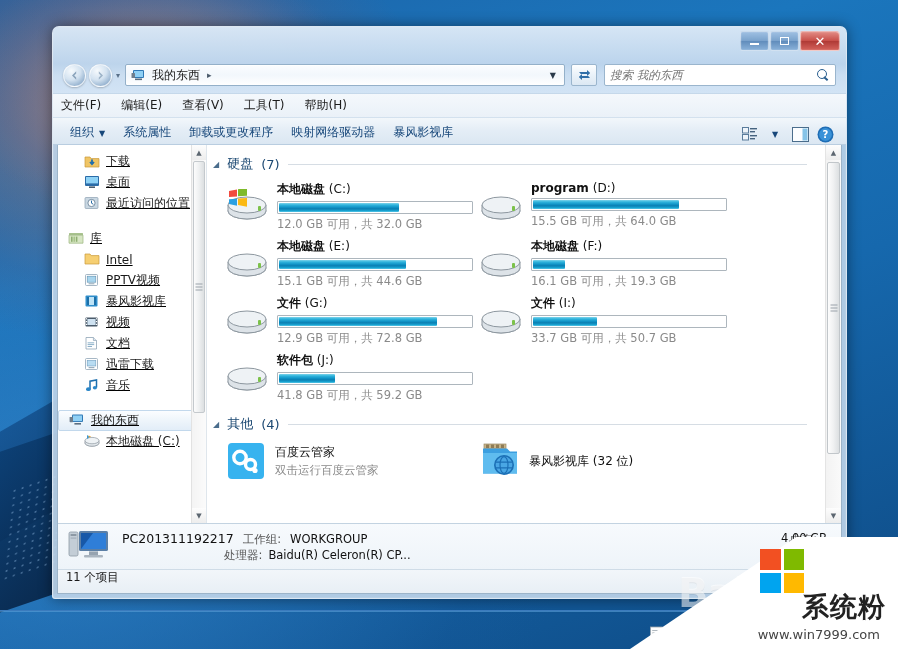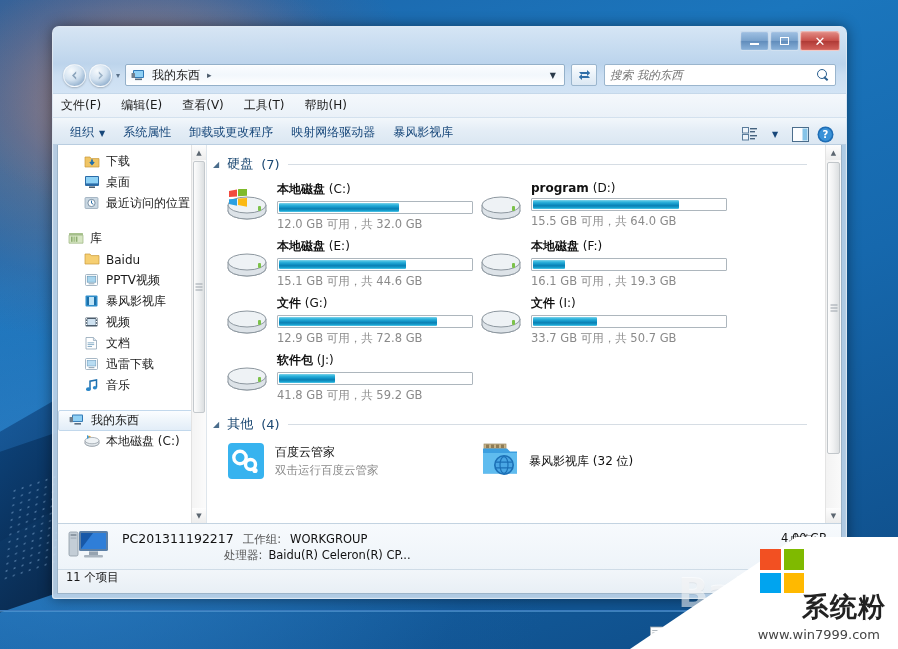--- a/index.html
+++ b/index.html
@@ -155,21 +155,21 @@
   .cmd .caret{ font-size:8px; margin-left:5px; color:#17477a;}
   #cmd-right { margin-left:auto; display:flex; align-items:center; gap:3px; padding-right:2px; }
   .cmdico { width:22px; height:20px; display:flex; align-items:center; justify-content:center; border-radius:2px;}
 
   
   #bodyarea {
     position:absolute; left:4px; top:118px; right:4px; bottom:4px;
     background:#fff; border:1px solid #9cb4c9; border-top:0;
     display:flex; flex-direction:column; overflow:hidden;
   }
-  #panes { flex:1; display:flex; min-height:0; }
+  #panes { flex:1; display:flex; min-height:0;text-decoration:underline; }
 
   
   #navpane {
     width:148px; background:#fff; position:relative;
     font-size:12px; color:#1a1a1a; padding-top:6px; overflow:hidden;
   }
   .navitem { height:21px; display:flex; align-items:center; padding-left:24px; gap:6px; white-space:nowrap;}
   .navitem.lvl0 { padding-left:10px; }
   .navitem.lvl1 { padding-left:26px; }
   .navitem.sel {
@@ -446,21 +446,21 @@
           </span>
           <span>库</span>
         </div>
 
         <div class="navitem lvl1">
           <span class="ni-ico">
             <svg width="16" height="14" viewBox="0 0 16 14">
               <path d="M1 2 h5 l1.2 1.6 H15 v8.4 H1 Z" fill="#f6cf72" stroke="#c89a3a" stroke-width=".7"></path>
             </svg>
           </span>
-          <span>Baidu</span>
+          <span>Intel</span>
         </div>
 
         <div class="navitem lvl1">
           <span class="ni-ico">
             <svg width="16" height="15" viewBox="0 0 16 15">
               <rect x="1.5" y="1.5" width="12" height="11" rx="1" fill="#fff" stroke="#8fa4b6" stroke-width=".8"></rect>
               <rect x="3.2" y="3.2" width="8.6" height="6" fill="#a8d5ee" stroke="#5f8fb0" stroke-width=".6"></rect>
               <rect x="4.6" y="10.2" width="5.8" height="1.1" fill="#9aaebd"></rect>
             </svg>
           </span>

